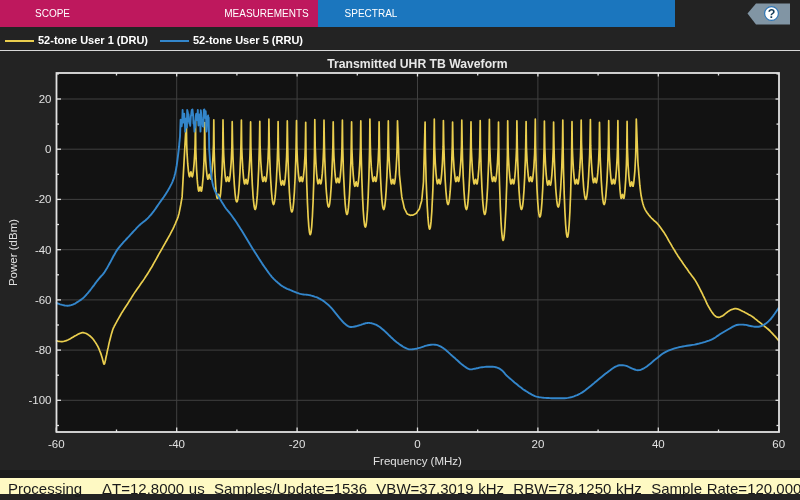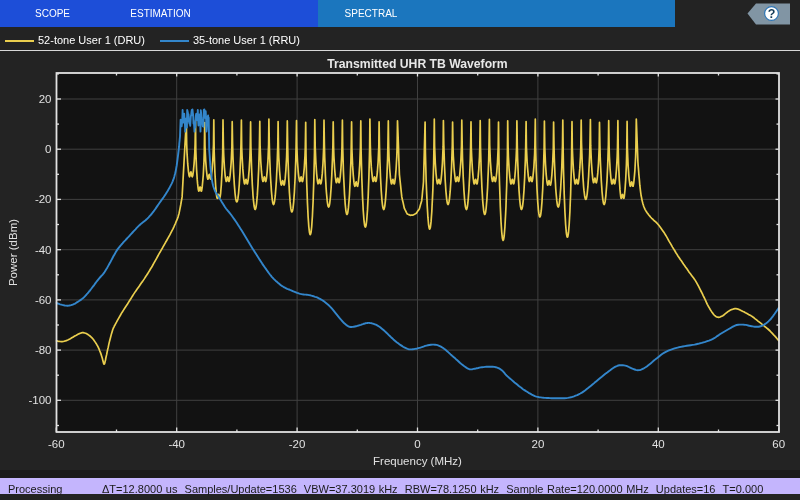--- a/index.html
+++ b/index.html
@@ -1,23 +1,23 @@
 <!DOCTYPE html>
 <html><head><meta charset="utf-8"><style>
 *{margin:0;padding:0;box-sizing:border-box}
 body{width:800px;height:500px;overflow:hidden;font-family:"Liberation Sans",sans-serif;background:#232323;position:relative}
-.toolbar{position:absolute;left:0;top:0;width:636px;height:27px;background:#1d4ed8}
+.toolbar{position:absolute;left:0;top:0;width:636px;height:27px;background:#be185d}
 .tb-light{position:absolute;left:318px;top:0;width:357px;height:27px;background:#1b76be}
 .tab{position:absolute;top:0;height:27px;line-height:27px;font-size:10px;color:#fff;transform:translateX(-50%);white-space:nowrap;filter:opacity(99.99%)}
 .legendbar{position:absolute;left:0;top:27px;width:800px;height:23px;background:#232323}
 .sep{position:absolute;left:0;top:49.5px;width:800px;height:1.6px;background:#d8d8d8}
 .fig{position:absolute;left:0;top:51.5px;width:800px;height:426.5px;background:#232323}
 .leg-line{position:absolute;top:40px;height:2.4px}
-.leg-text{position:absolute;top:34px;font-size:11px;font-weight:normal;color:#fff;white-space:nowrap;filter:opacity(99.99%)}
-.status{position:absolute;left:0;top:478px;width:800px;height:16px;background:#c4b5fd;color:#1a1a1a;font-size:11px;line-height:22px;white-space:nowrap;filter:opacity(99.99%)}
+.leg-text{position:absolute;top:34px;font-size:11px;font-weight:bold;color:#fff;white-space:nowrap;filter:opacity(99.99%)}
+.status{position:absolute;left:0;top:478px;width:800px;height:16px;background:#fef9c3;color:#1a1a1a;font-size:15px;line-height:22px;white-space:nowrap;filter:opacity(99.99%)}
 .gapdark{position:absolute;left:0;top:470px;width:800px;height:8px;background:#1a1a1a}
 .help{position:absolute;left:746px;top:3px;filter:opacity(99.99%)}
 </style></head>
 <body>
 <div class="fig"></div>
 <div class="gapdark"></div>
 <svg width="800" height="500" viewBox="0 0 800 500" style="position:absolute;left:0;top:0;filter:opacity(99.99%)">
 <rect x="56.5" y="73.0" width="722.5" height="359.0" fill="#121212"></rect>
 <g stroke="#404040" stroke-width="1">
       <line x1="176.7" y1="73.0" x2="176.7" y2="432.0"></line>
@@ -113,29 +113,29 @@
       <text x="51.5" y="353.9" text-anchor="end">-80</text>
       <text x="51.5" y="404.1" text-anchor="end">-100</text>
 <text x="417.5" y="465" text-anchor="middle">Frequency (MHz)</text>
 <text x="17" y="252.5" text-anchor="middle" transform="rotate(-90 17 252.5)">Power (dBm)</text>
 </g>
 <text x="417.5" y="68" text-anchor="middle" fill="#e8e8e8" font-family="'Liberation Sans',sans-serif" font-size="12.2px" font-weight="bold">Transmitted UHR TB Waveform</text>
 </svg>
 <div class="toolbar">
     <div class="tb-light"></div>
 <span class="tab" style="left:52.5px">SCOPE</span>
-<span class="tab" style="left:160.5px">ESTIMATION</span>
+<span class="tab" style="left:266.5px">MEASUREMENTS</span>
 <span class="tab" style="left:371px">SPECTRAL</span>
 <svg class="help" width="46" height="22" viewBox="0 0 46 22">
 <polygon points="1.5,10.5 10,0.5 44,0.5 44,21.5 10,21.5" fill="#8195a4"></polygon>
 <circle cx="25.5" cy="10.5" r="6.9" fill="#ffffff" stroke="#2e75b5" stroke-width="1.2"></circle>
 <text x="25.5" y="15.2" text-anchor="middle" font-size="12.5px" font-weight="bold" fill="#123a57" font-family="'Liberation Sans',sans-serif">?</text>
 </svg>
 </div>
 <div class="legendbar"></div>
 <div class="sep"></div>
 <div class="leg-line" style="left:5px;width:29px;background:#eace4e"></div>
 <span class="leg-text" style="left:38px">52-tone User 1 (DRU)</span>
 <div class="leg-line" style="left:160px;width:29px;background:#3386cb"></div>
-<span class="leg-text" style="left:193px">35-tone User 1 (RRU)</span>
+<span class="leg-text" style="left:193px">52-tone User 5 (RRU)</span>
 <div class="status">
     <span style="position:absolute;left:8px">Processing</span>
     <span style="position:absolute;left:102px;word-spacing:0.5px">ΔT=12.8000 us&nbsp;&nbsp;Samples/Update=1536&nbsp;&nbsp;VBW=37.3019 kHz&nbsp;&nbsp;RBW=78.1250 kHz&nbsp;&nbsp;Sample Rate=120.0000 MHz&nbsp;&nbsp;Updates=16&nbsp;&nbsp;T=0.000</span>
   </div>
 </body></html>

